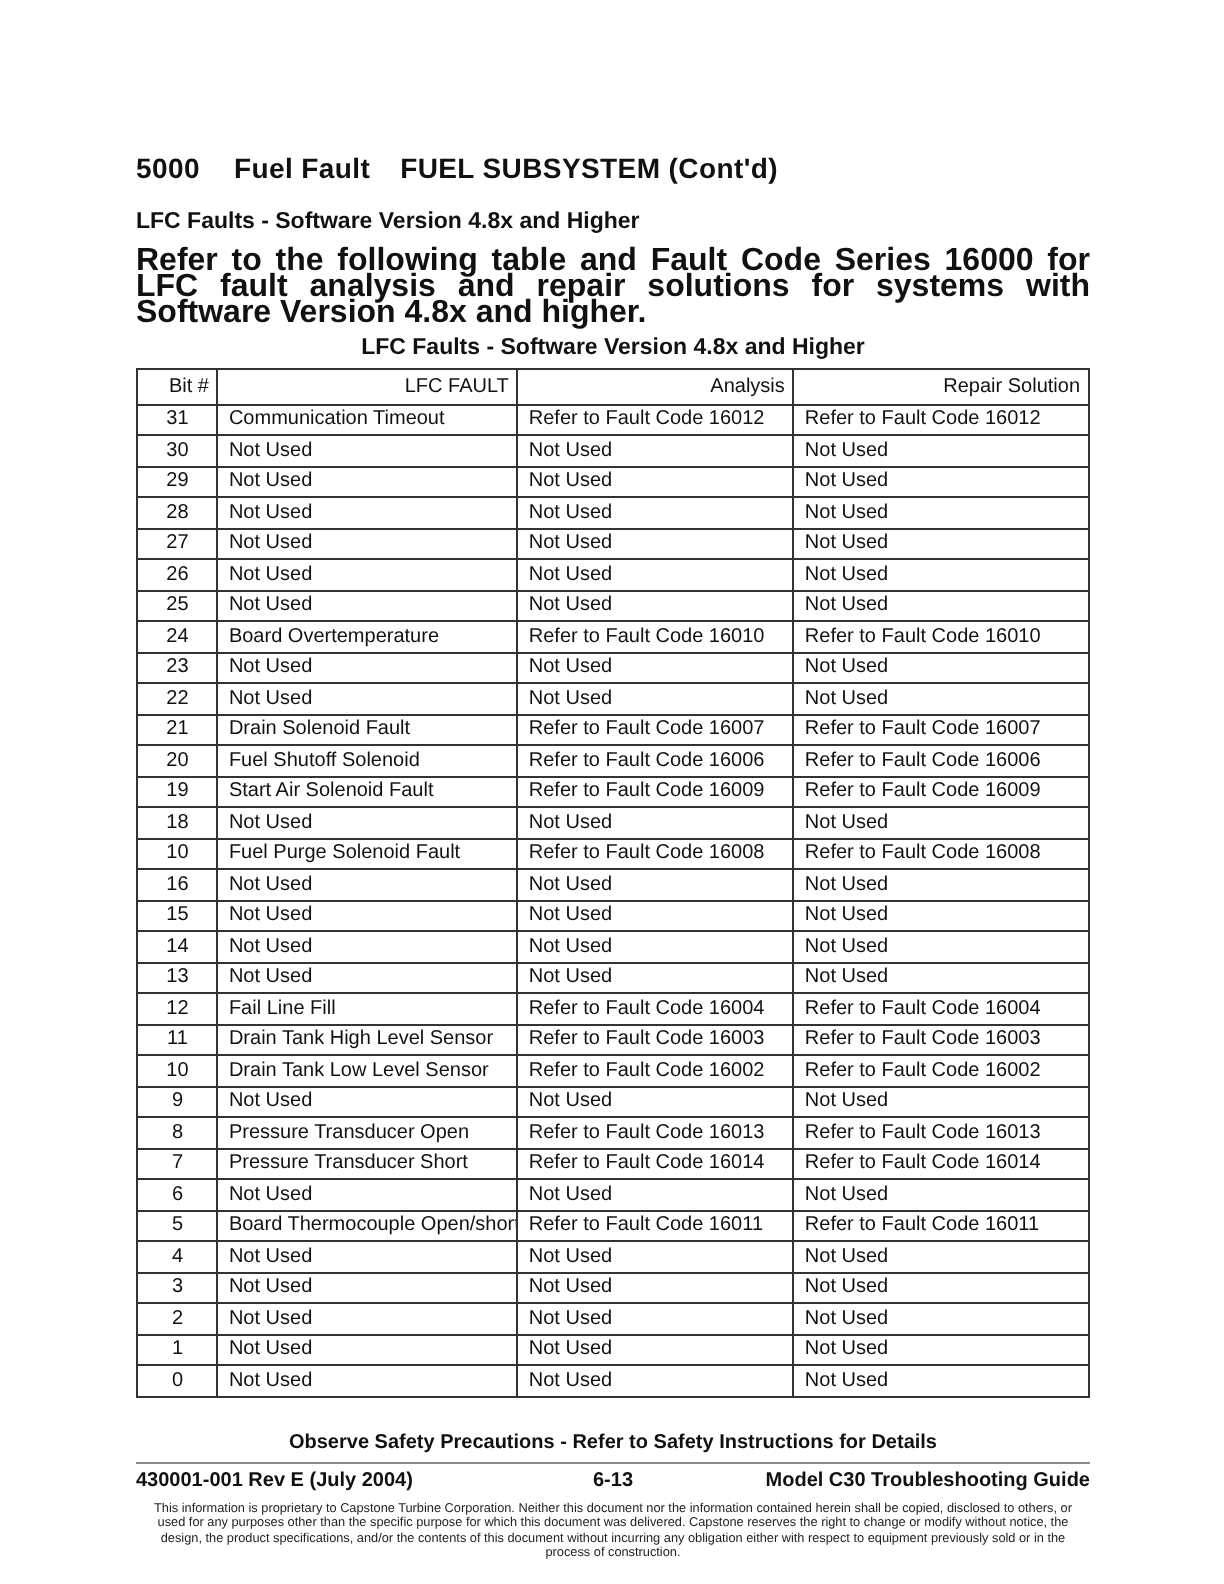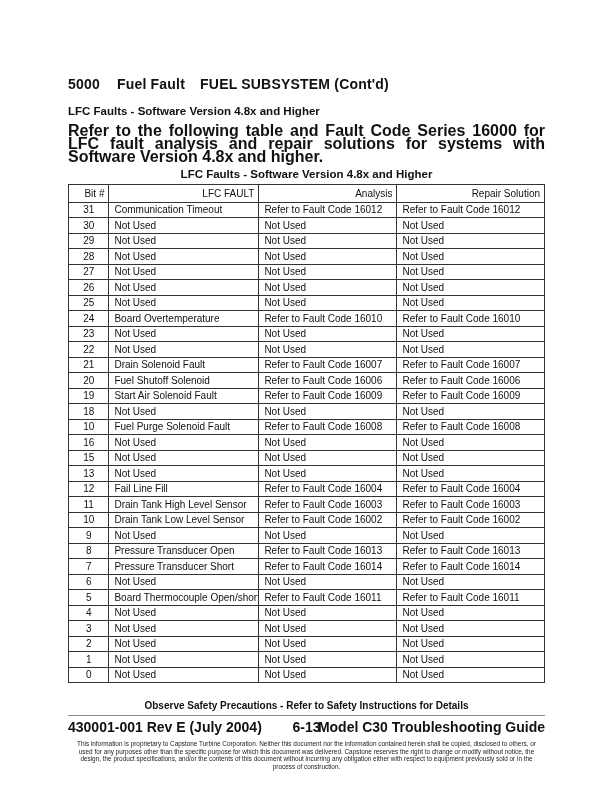--- a/index.html
+++ b/index.html
@@ -77,21 +77,21 @@
   .footer-rule {
     border: none;
     border-top: 1.5px solid #888888;
     margin-top: 4px;
     margin-bottom: 3px;
   }
   .footer-row {
     display: flex;
     justify-content: space-between;
     align-items: center;
-    font-size: 14px;
+    font-size: 10px;
     font-weight: bold;
   }
   .footer-row .fr-center {
     position: absolute;
     left: 50%;
     transform: translateX(-50%);
   }
   .footer-row { position: relative; }
   .disclaimer {
     margin-top: 5px;
@@ -229,20 +229,26 @@
           <td>Not Used</td>
           <td>Not Used</td>
         </tr>
         <tr>
           <td class="col-bit">15</td>
           <td>Not Used</td>
           <td>Not Used</td>
           <td>Not Used</td>
         </tr>
         <tr>
+          <td class="col-bit">14</td>
+          <td>Not Used</td>
+          <td>Not Used</td>
+          <td>Not Used</td>
+        </tr>
+        <tr>
           <td class="col-bit">13</td>
           <td>Not Used</td>
           <td>Not Used</td>
           <td>Not Used</td>
         </tr>
         <tr>
           <td class="col-bit">12</td>
           <td>Fail Line Fill</td>
           <td>Refer to Fault Code 16004</td>
           <td>Refer to Fault Code 16004</td>

